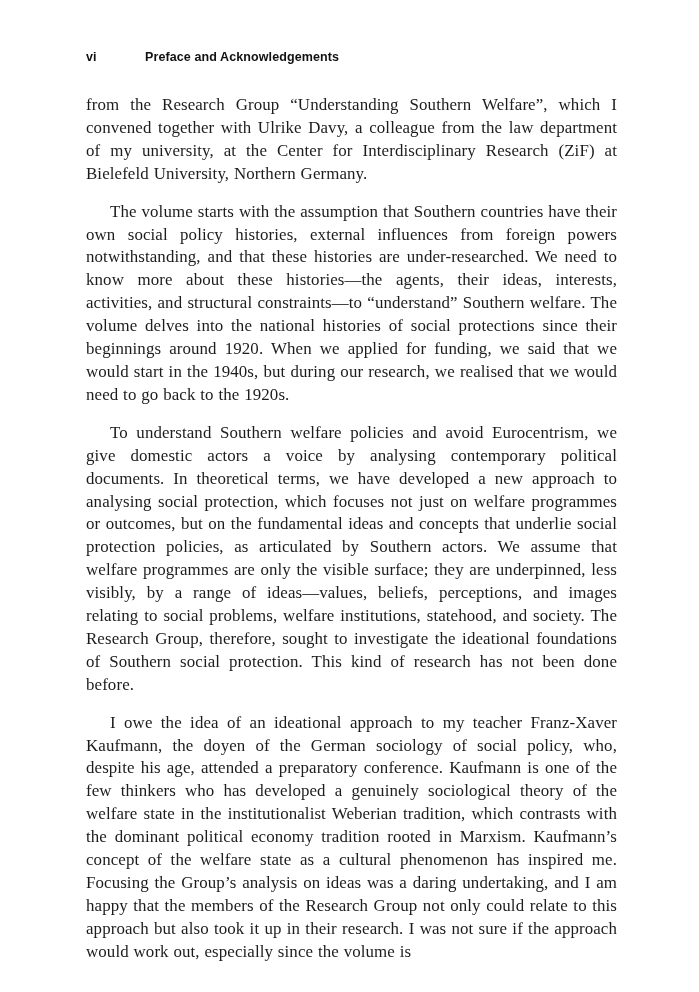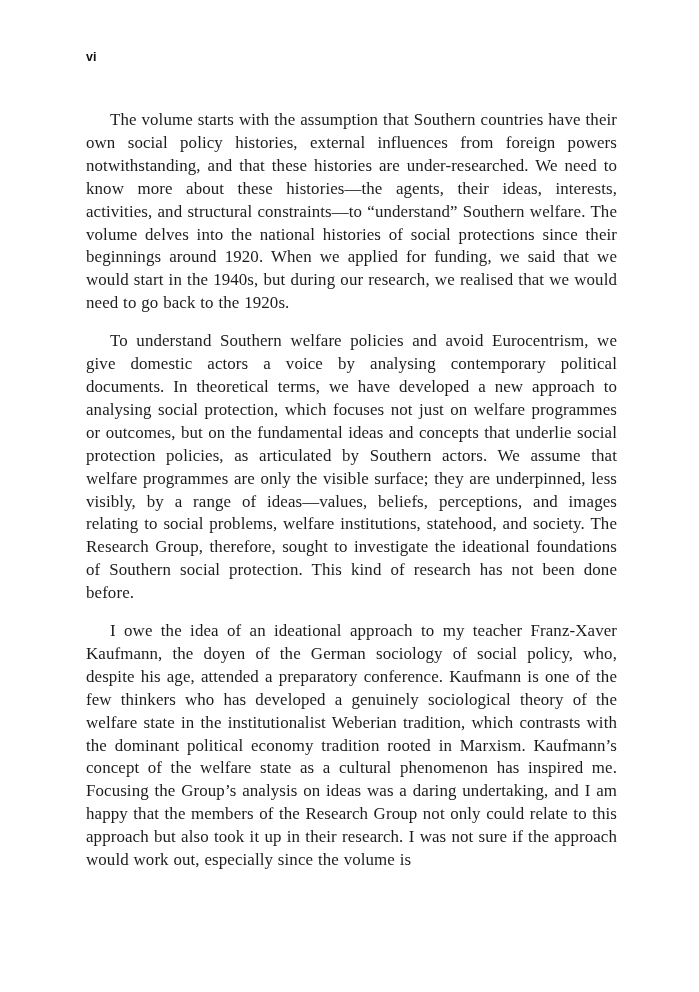--- a/index.html
+++ b/index.html
@@ -56,21 +56,23 @@
     margin-top: 15px;
   }
 </style>
 </head>
 <body>
 
 <div class="page">
 
   <header class="running-head">
     <span class="folio">vi</span>
+    <span class="head-title">Preface and Acknowledgements</span>
   </header>
 
   <main class="body-text">
+    <p class="para">from the Research Group “Understanding Southern Welfare”, which I convened together with Ulrike Davy, a colleague from the law department of my university, at the Center for Interdisciplinary Research (ZiF) at Bielefeld University, Northern Germany.</p>
     <p class="para indent">The volume starts with the assumption that Southern countries have their own social policy histories, external influences from foreign powers notwithstanding, and that these histories are under-researched. We need to know more about these histories—the agents, their ideas, interests, activities, and structural constraints—to “understand” Southern welfare. The volume delves into the national histories of social protections since their beginnings around 1920. When we applied for funding, we said that we would start in the 1940s, but during our research, we realised that we would need to go back to the 1920s.</p>
     <p class="para indent">To understand Southern welfare policies and avoid Eurocentrism, we give domestic actors a voice by analysing contemporary political documents. In theoretical terms, we have developed a new approach to analysing social protection, which focuses not just on welfare programmes or outcomes, but on the fundamental ideas and concepts that underlie social protection policies, as articulated by Southern actors. We assume that welfare programmes are only the visible surface; they are underpinned, less visibly, by a range of ideas—values, beliefs, perceptions, and images relating to social problems, welfare institutions, statehood, and society. The Research Group, therefore, sought to investigate the ideational foundations of Southern social protection. This kind of research has not been done before.</p>
     <p class="para indent">I owe the idea of an ideational approach to my teacher Franz-Xaver Kaufmann, the doyen of the German sociology of social policy, who, despite his age, attended a preparatory conference. Kaufmann is one of the few thinkers who has developed a genuinely sociological theory of the welfare state in the institutionalist Weberian tradition, which contrasts with the dominant political economy tradition rooted in Marxism. Kaufmann’s concept of the welfare state as a cultural phenomenon has inspired me. Focusing the Group’s analysis on ideas was a daring undertaking, and I am happy that the members of the Research Group not only could relate to this approach but also took it up in their research. I was not sure if the approach would work out, especially since the volume is</p>
   </main>
 
 </div>
 
 </body></html>

